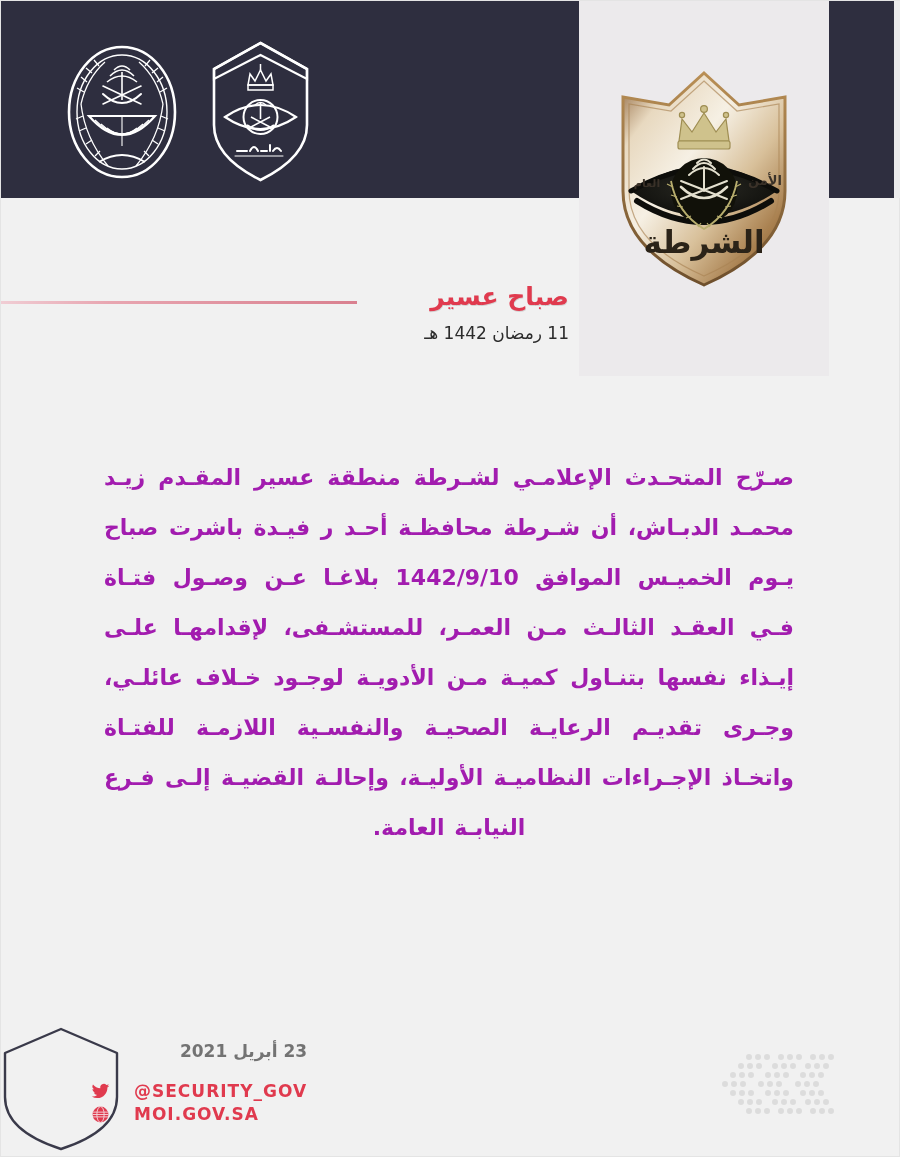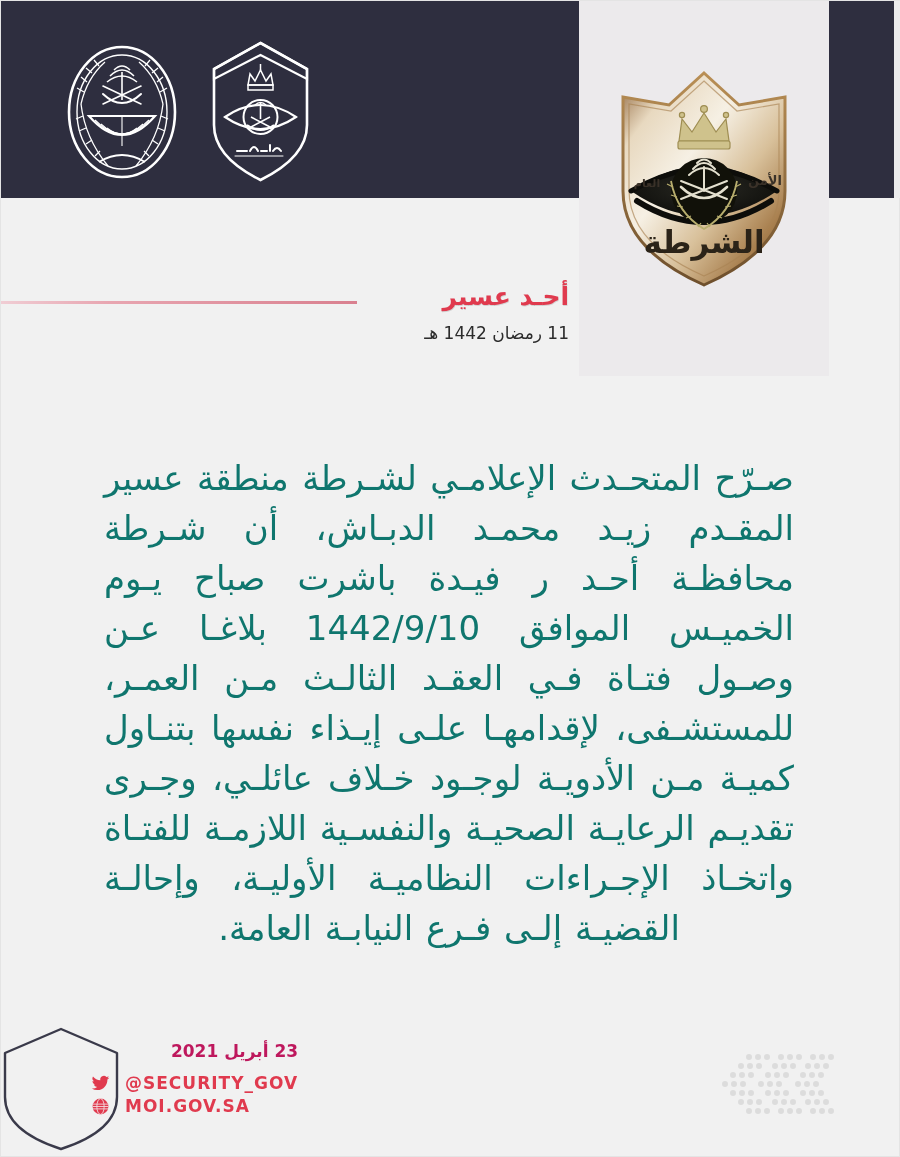--- a/index.html
+++ b/index.html
@@ -58,38 +58,38 @@
   .date-hijri, .date-greg{
     font-size:17px; color:#2c2c2c; line-height:1.35;
     font-weight:400; margin-top:11px;
   }
 
   
   .body-text{
     position:absolute; right:105px; top:452px;
     width:690px; direction:rtl; text-align:justify;
     text-align-last:center;
-    font-size:34px; line-height:50px; color:#0f766e;
-    font-weight:400; word-spacing:2px;
+    font-size:22px; line-height:50px; color:#a21caf;
+    font-weight:700; word-spacing:2px;
   }
 
   
   .footer-shield{
     position:absolute; left:-12px; top:1022px; width:140px; height:132px;
   }
   .footer-info{
     position:absolute; left:90px; top:1040px;
     direction:rtl; text-align:right;
   }
   .footer-date{
-    font-size:17px; font-weight:700; color:#be185d;
-    letter-spacing:.5px; margin-bottom:12px; direction:rtl;
+    font-size:17px; font-weight:700; color:#737373;
+    letter-spacing:.5px; margin-bottom:20px; direction:rtl;
   }
   .footer-line{
-    display:flex; align-items:center; gap:15px;
+    display:flex; align-items:center; gap:24px;
     direction:ltr; margin-bottom:3px;
   }
   .footer-line .f-icon{ width:19px; height:19px; flex:0 0 19px; }
   .footer-line .f-text{
     font-size:17px; font-weight:700; color:#e03a4e;
     letter-spacing:1px;
   }
   .dot-pattern{
     position:absolute; left:712px; top:1048px; width:160px; height:70px;
   }
@@ -232,21 +232,21 @@
 
       <text x="176" y="122" fill="#3a3128" font-size="13" font-weight="700" text-anchor="middle" font-family="'DejaVu Sans',sans-serif">الأمن</text>
       <text x="58" y="124" fill="#3a3128" font-size="11" font-weight="700" text-anchor="middle" font-family="'DejaVu Sans',sans-serif">العام</text>
       <text x="115" y="190" fill="#2b2318" font-size="31" font-weight="700" text-anchor="middle" font-family="'DejaVu Sans',sans-serif">الشرطة</text>
     </svg>
   </div>
 
   <div class="red-rule"></div>
 
   <div class="title-block">
-    <div class="region-title">أحـد عسير</div>
+    <div class="region-title">صباح عسير</div>
     <div class="date-hijri">11 رمضان 1442 هـ</div>
   </div>
 
   <div class="body-text">صـرّح المتحـدث الإعلامـي لشـرطة منطقة عسير المقـدم زيـد محمـد الدبـاش، أن شـرطة محافظـة أحـد ر فيـدة باشرت صباح يـوم الخميـس الموافق 1442/9/10 بلاغـا عـن وصـول فتـاة فـي العقـد الثالـث مـن العمـر، للمستشـفى، لإقدامهـا علـى إيـذاء نفسها بتنـاول كميـة مـن الأدويـة لوجـود خـلاف عائلـي، وجـرى تقديـم الرعايـة الصحيـة والنفسـية اللازمـة للفتـاة واتخـاذ الإجـراءات النظاميـة الأوليـة، وإحالـة القضيـة إلـى فـرع النيابـة العامة.</div>
 
   <svg class="footer-shield" viewBox="0 0 140 132">
     <path d="M72 6 L128 30 L128 74 Q128 108 72 126 Q16 108 16 74 L16 30 Z" fill="none" stroke="#3a3a4a" stroke-width="2.4" stroke-linejoin="round"></path>
   </svg>
 
   <div class="footer-info">

